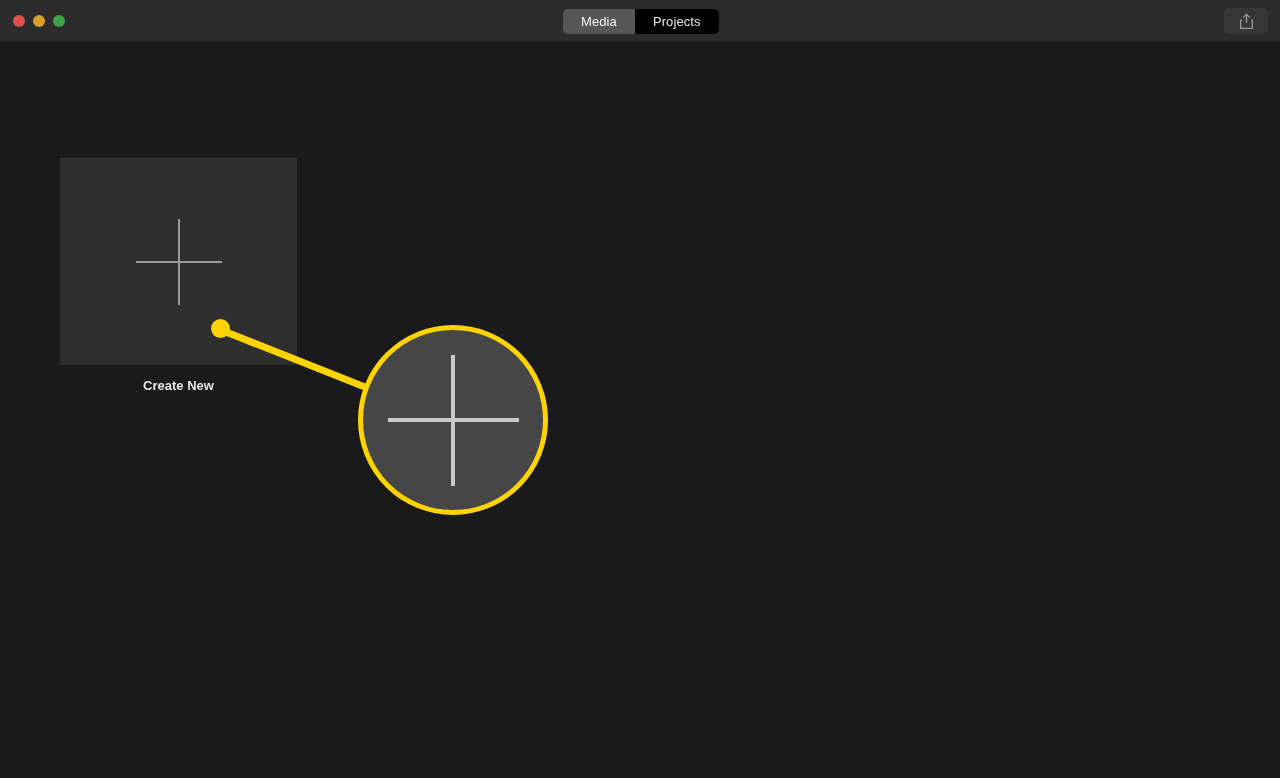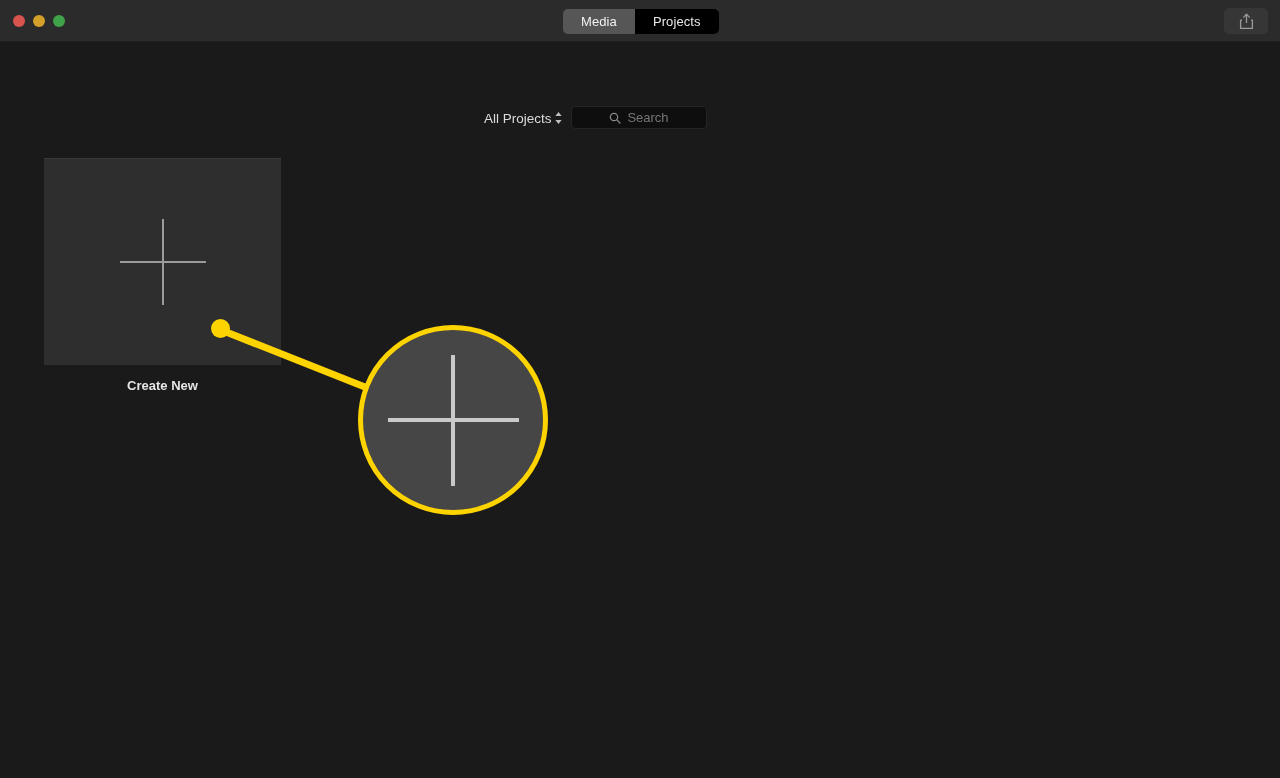--- a/index.html
+++ b/index.html
@@ -123,21 +123,21 @@
   }
   .search-icon svg { display: block; }
   .search-placeholder {
     font-size: 13px;
     color: #777777;
   }
 
   
   .content {
     position: absolute;
-    left: 0; top: 108px;
+    left: 16px; top: 108px;
     width: 1160px;
     height: 670px;
   }
 
   .create-tile-wrap {
     position: absolute;
     left: 44px; top: 50px;
     width: 237px;
   }
   .create-tile {
@@ -246,43 +246,20 @@
         <svg width="15" height="17" viewBox="0 0 15 17">
           <path d="M7.5 1.5 L7.5 10" stroke="#9a9a9a" stroke-width="1.3" fill="none"></path>
           <path d="M4.7 4.1 L7.5 1.3 L10.3 4.1" stroke="#9a9a9a" stroke-width="1.3" fill="none" stroke-linecap="round" stroke-linejoin="round"></path>
           <path d="M3 7.2 L1.6 7.2 L1.6 15.4 L13.4 15.4 L13.4 7.2 L12 7.2" stroke="#9a9a9a" stroke-width="1.3" fill="none" stroke-linejoin="round"></path>
         </svg>
       </span>
     </div>
 
   </div>
 
-  <div class="toolbar">
-
-    <div class="project-filter">
-      <span>All Projects</span>
-      <span class="stepper-glyph">
-        <svg width="9" height="14" viewBox="0 0 9 14">
-          <path d="M4.5 1 L7.6 5 L1.4 5 Z" fill="#c0c0c0"></path>
-          <path d="M4.5 13 L7.6 9 L1.4 9 Z" fill="#c0c0c0"></path>
-        </svg>
-      </span>
-    </div>
-
-    <div class="search-field">
-      <span class="search-icon">
-        <svg width="12" height="12" viewBox="0 0 12 12">
-          <circle cx="5" cy="5" r="3.7" stroke="#8a8a8a" stroke-width="1.2" fill="none"></circle>
-          <path d="M7.8 7.8 L11 11" stroke="#8a8a8a" stroke-width="1.2" stroke-linecap="round"></path>
-        </svg>
-      </span>
-      <span class="search-placeholder">Search</span>
-    </div>
-
-  </div>
 
   <div class="content">
 
     <div class="create-tile-wrap">
       <div class="create-tile">
         <div class="plus-glyph"></div>
       </div>
       <div class="create-label">Create New</div>
     </div>
 

